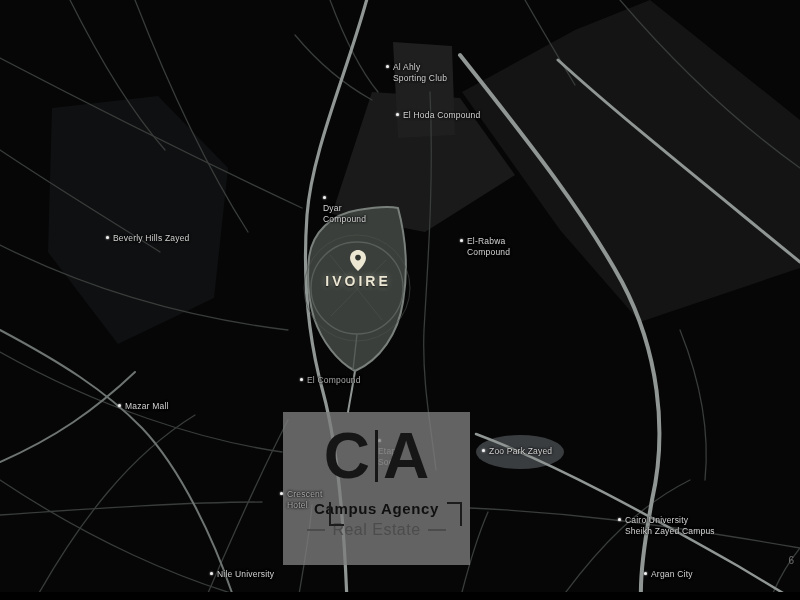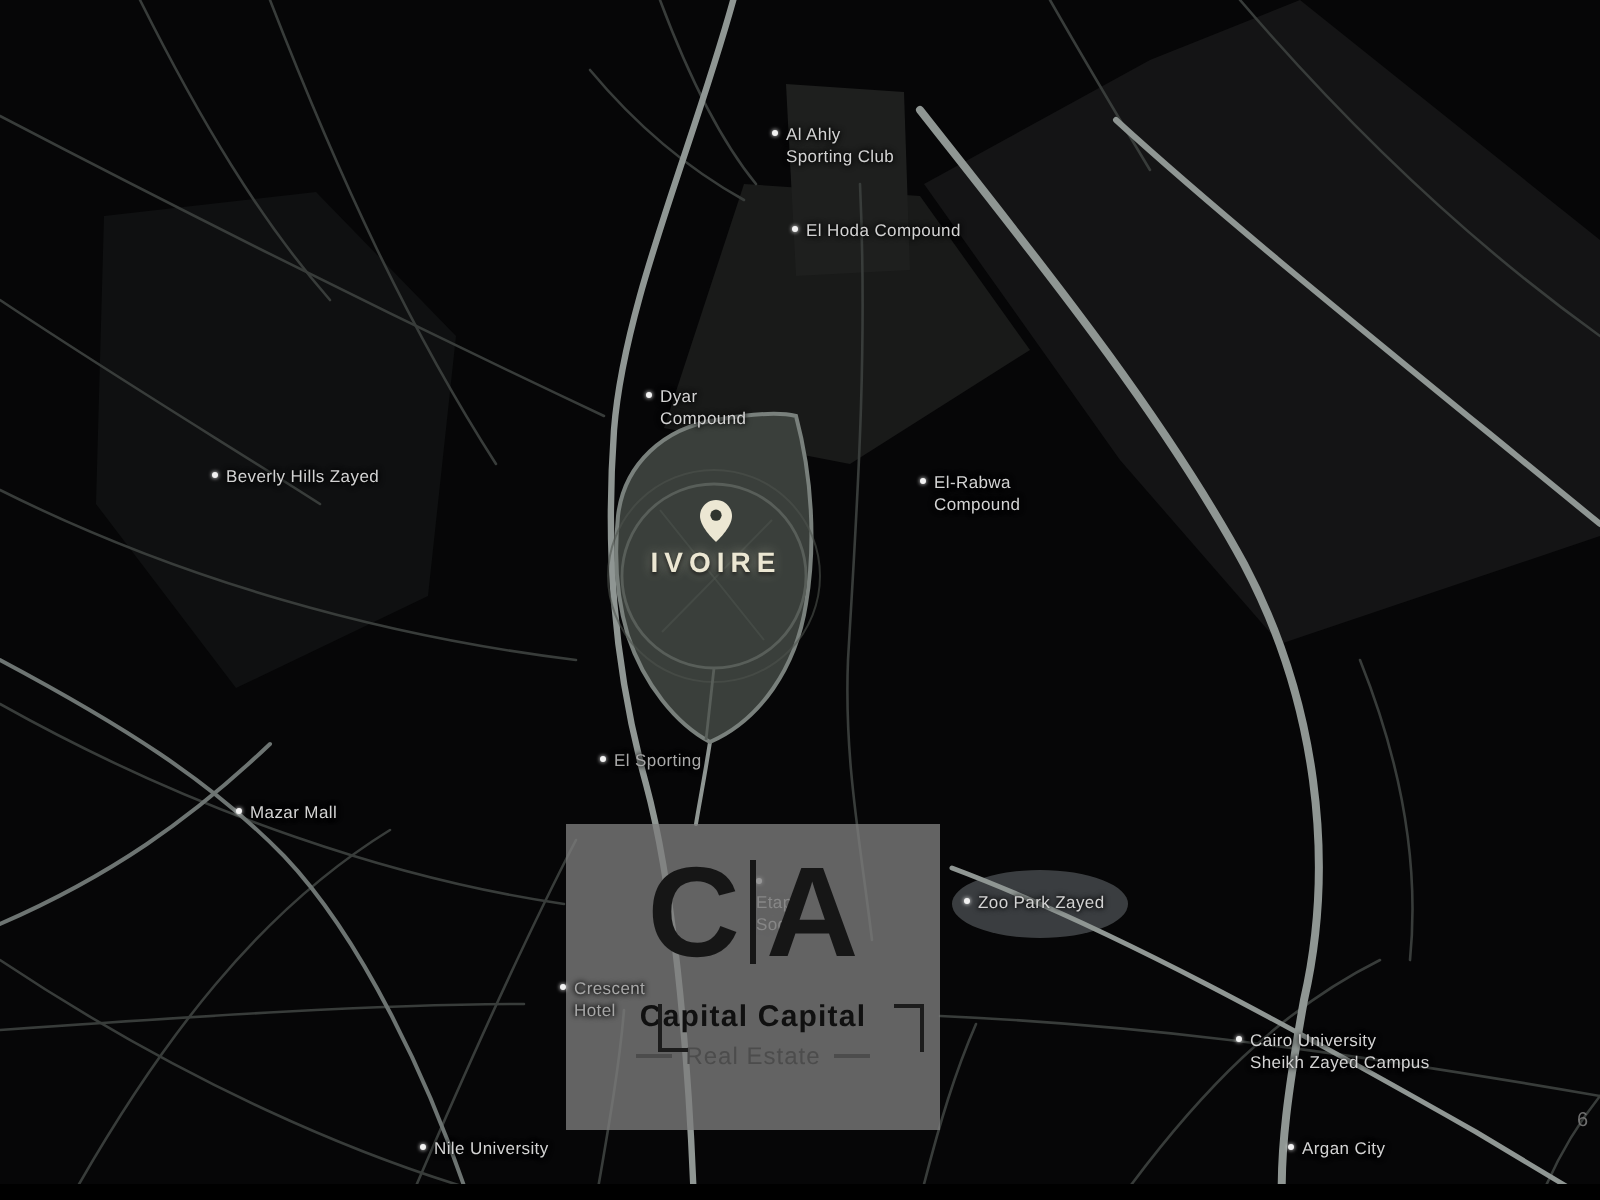--- a/index.html
+++ b/index.html
@@ -26,21 +26,21 @@
   
   .watermark{position:absolute;left:283px;top:412px;width:187px;height:153px;z-index:5;
              background:rgba(126,126,126,.78);display:flex;flex-direction:column;
              align-items:center;justify-content:flex-start;}
   .wm-logo{display:flex;align-items:center;gap:5px;margin-top:8px;height:72px;}
   .wm-logo .glyph{font-size:64px;font-weight:800;color:#161616;line-height:1;
                   font-family:"Liberation Sans", sans-serif;}
   .wm-bar{width:3px;height:52px;background:#161616;}
   .wm-title{margin-top:8px;font-size:15px;font-weight:bold;color:#101010;letter-spacing:.6px;}
   .wm-subtitle-row{display:flex;align-items:center;gap:7px;margin-top:4px;color:#4c4c4c;
-                   font-size:12px;letter-spacing:.5px;}
+                   font-size:16px;letter-spacing:.5px;}
   .wm-line{display:block;width:18px;height:2px;background:#4c4c4c;}
   .wm-bracket{position:absolute;width:13px;height:22px;}
   .wm-bracket.left{left:46px;top:90px;border-left:2px solid #1c1c1c;border-bottom:2px solid #1c1c1c;}
   .wm-bracket.right{right:8px;top:90px;border-right:2px solid #1c1c1c;border-top:2px solid #1c1c1c;}
 
   .corner-mark{position:absolute;right:6px;bottom:26px;z-index:2;color:#6f6f6f;font-size:10px;}
 </style>
 </head>
 <body>
 
@@ -110,21 +110,21 @@
       </span>
   </div>
 
   <div class="map-label" style="left:396px;top:110px;">
     <span class="dot"></span>
     <span class="lines">
         <span>El Hoda Compound</span>
       </span>
   </div>
 
-  <div class="map-label" style="left:323px;top:193px;">
+  <div class="map-label" style="left:323px;top:193px;flex-direction:column;">
     <span class="dot"></span>
     <span class="lines">
         <span>Dyar</span>
         <span>Compound</span>
       </span>
   </div>
 
   <div class="map-label" style="left:460px;top:236px;">
     <span class="dot"></span>
     <span class="lines">
@@ -136,21 +136,21 @@
   <div class="map-label" style="left:106px;top:233px;">
     <span class="dot"></span>
     <span class="lines">
         <span>Beverly Hills Zayed</span>
       </span>
   </div>
 
   <div class="map-label lbl-dim" style="left:300px;top:375px;">
     <span class="dot"></span>
     <span class="lines">
-        <span>El Sporting</span>
+        <span>El Compound</span>
       </span>
   </div>
 
   <div class="map-label" style="left:118px;top:401px;">
     <span class="dot"></span>
     <span class="lines">
         <span>Mazar Mall</span>
       </span>
   </div>
 
@@ -208,21 +208,21 @@
   </div>
 
   <div class="watermark">
     <div class="wm-logo">
       <span class="glyph">C</span>
       <span class="wm-bar"></span>
       <span class="glyph">A</span>
     </div>
     <span class="wm-bracket left"></span>
     <span class="wm-bracket right"></span>
-    <div class="wm-title">Capital Capital</div>
+    <div class="wm-title">Campus Agency</div>
     <div class="wm-subtitle-row">
       <span class="wm-line"></span>
       <span>Real Estate</span>
       <span class="wm-line"></span>
     </div>
   </div>
 
   <div class="corner-mark">6</div>
 </div>
 

